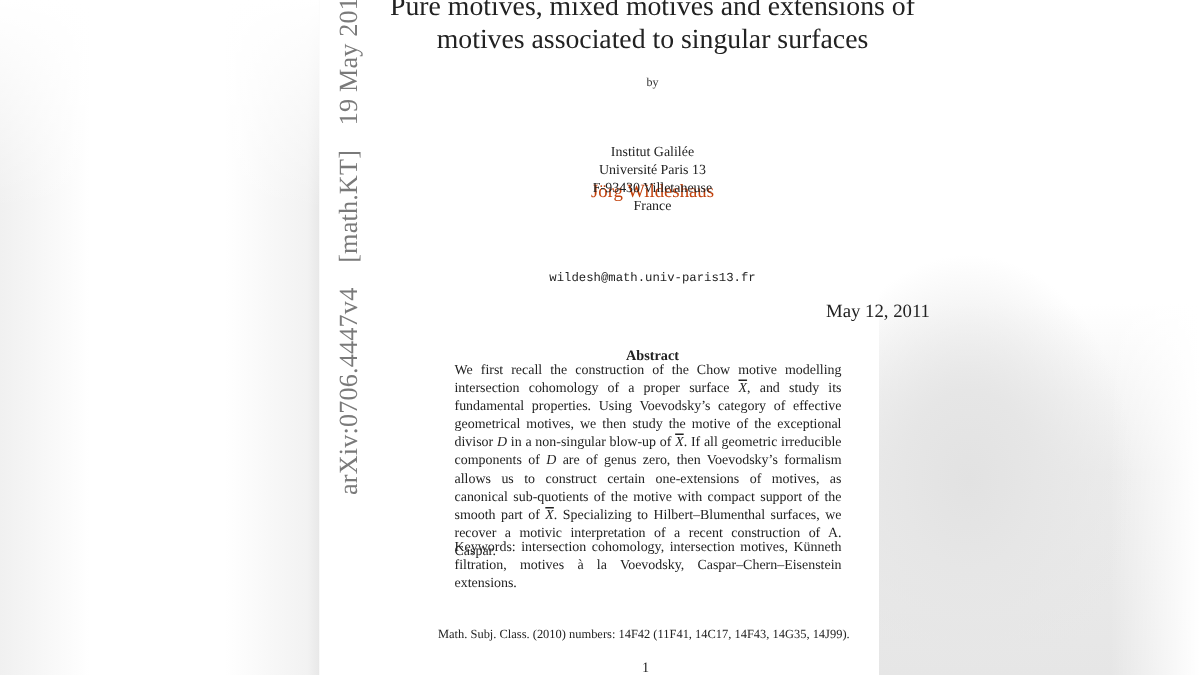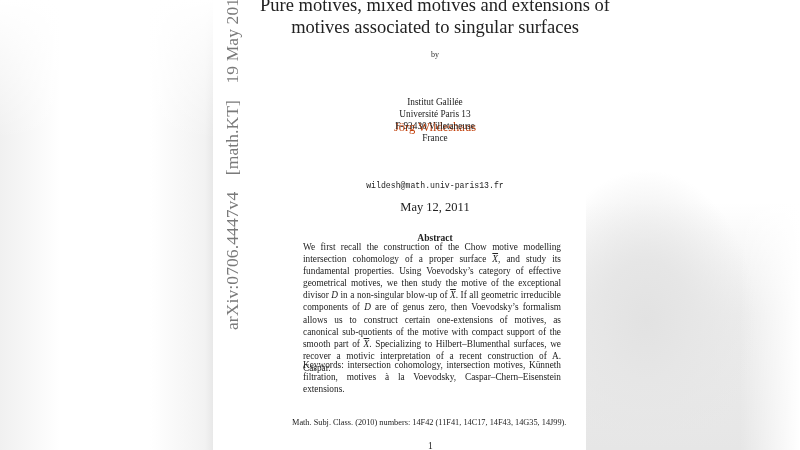--- a/index.html
+++ b/index.html
@@ -80,21 +80,21 @@
       font-size: 9.3px;
       line-height: 11.9px;
       color: #222;
     }
     .email {
       top: 181px;
       font-family: "Liberation Mono", "DejaVu Sans Mono", monospace;
       font-size: 8.2px;
       color: #222;
     }
-    .date { top: 200px; font-size: 12.5px; color: #222; }
+    .date { top: 200px; font-size: 12.5px; color: #222; text-align: right; }
     .abstract-title {
       top: 233px;
       font-size: 9.5px;
       font-weight: bold;
       color: #222;
     }
     .abstract-body {
       position: absolute;
       left: 303px;
       top: 241px;

